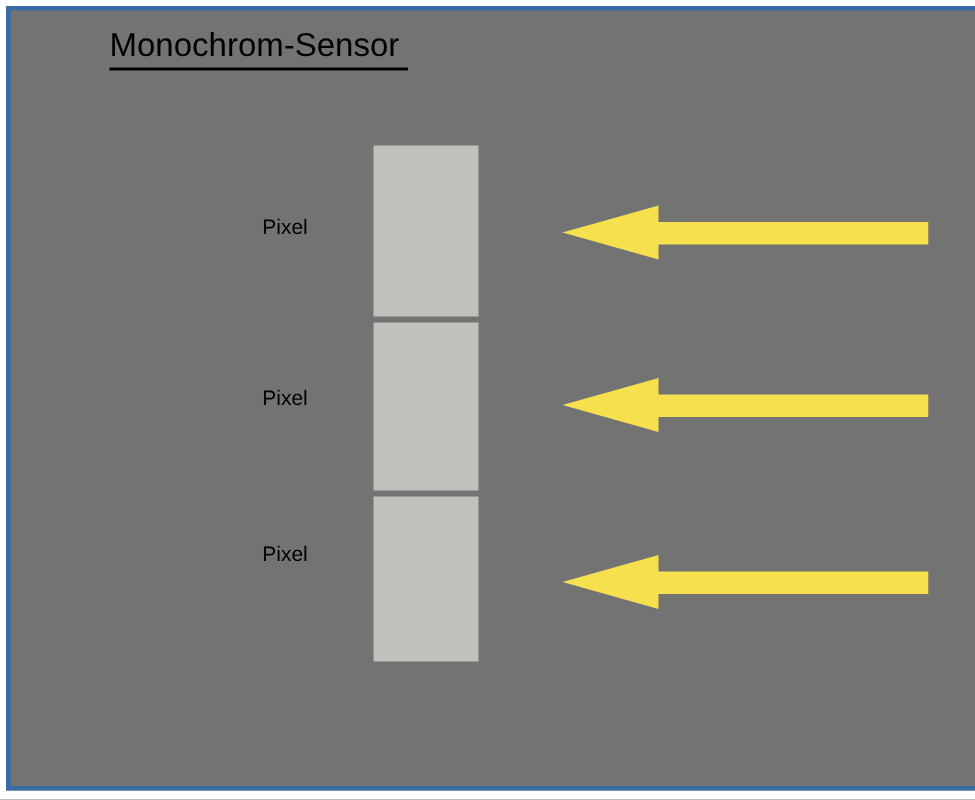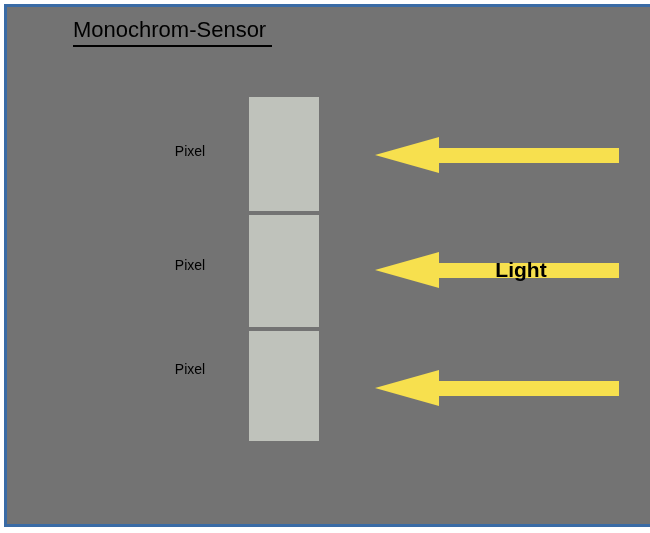--- a/index.html
+++ b/index.html
@@ -137,17 +137,16 @@
         <polygon points="4,23 68,5 68,16 248,16 248,31 68,31 68,41" fill="#f7e04e"></polygon>
       </svg>
     </div>
 
     <div id="light-arrow-3" class="light-arrow">
       <svg viewBox="0 0 248 46" xmlns="http://www.w3.org/2000/svg" aria-hidden="true">
         <polygon points="4,23 68,5 68,16 248,16 248,31 68,31 68,41" fill="#f7e04e"></polygon>
       </svg>
     </div>
 
-    <div id="light-caption" class="arrow-caption">Light</div>
 
 
   </div>
 </div>
 
 </body></html>

